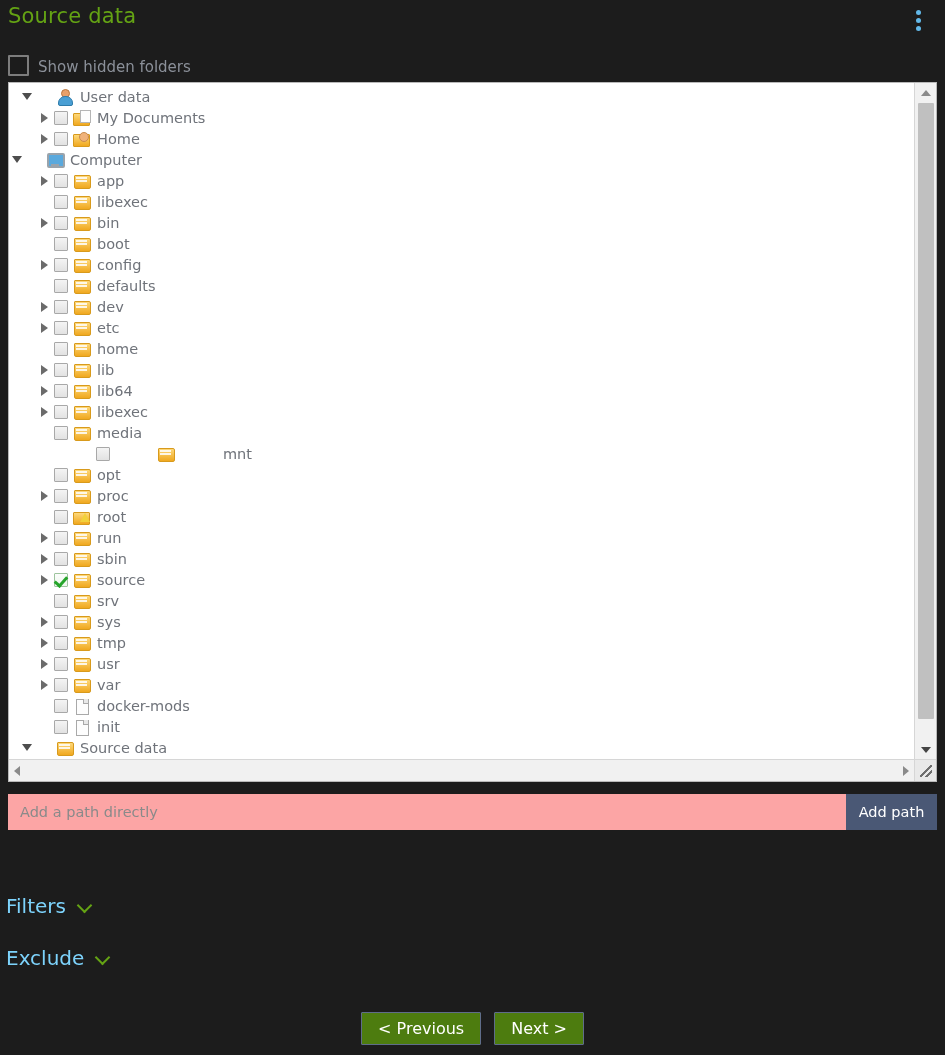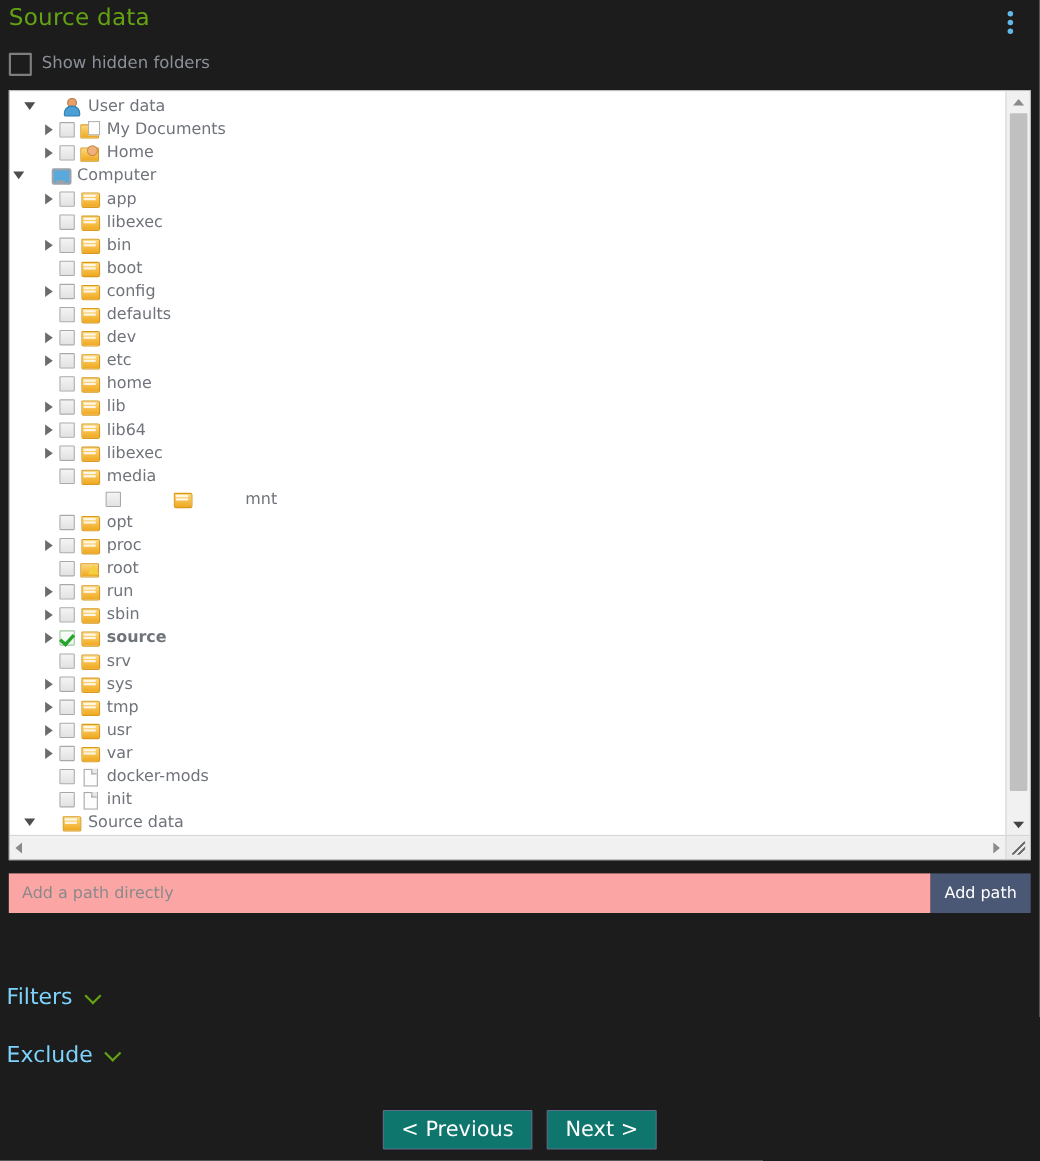--- a/index.html
+++ b/index.html
@@ -37,21 +37,21 @@
   .kebab-menu i {
     display: block;
     width: 5px; height: 5px;
     border-radius: 50%;
     background: #62b8e8;
   }
 
   
   .hidden-row {
     display: flex;
-    align-items: flex-start;
+    align-items: flex-end;
     height: 28px;
     margin: 8px 0 6px 8px;
   }
   .big-checkbox {
     width: 21px; height: 21px;
     border: 2px solid #7d7d7d;
     background: #1c1c1c;
     border-radius: 1px;
     cursor: pointer;
     flex: none;
@@ -383,24 +383,24 @@
   
   .footer {
     position: absolute;
     left: 0; bottom: 10px;
     width: 945px;
     display: flex;
     justify-content: center;
     gap: 13px;
   }
   .nav-btn {
-    background: #0f766e;
+    background: #4d7c0f;
     color: #ffffff;
     border: 1px solid #5f6d8a;
-    font-size: 19px;
+    font-size: 16px;
     font-family: "DejaVu Sans", "Liberation Sans", sans-serif;
     padding: 6px 16px;
     cursor: pointer;
     border-radius: 1px;
   }
 </style>
 </head>
 <body>
 
 <div class="header">
@@ -551,21 +551,21 @@
           <span class="cbx"></span>
           <span class="ico folder"></span>
           <span class="label">run</span>
         </div>
         <div class="row" style="padding-left: 27px;">
           <span class="arrow collapsed"></span>
           <span class="cbx"></span>
           <span class="ico folder"></span>
           <span class="label">sbin</span>
         </div>
-        <div class="row" style="padding-left: 27px; font-weight: bold;">
+        <div class="row" style="padding-left: 27px;">
           <span class="arrow collapsed"></span>
           <span class="cbx checked"></span>
           <span class="ico folder"></span>
           <span class="label">source</span>
         </div>
         <div class="row" style="padding-left: 27px;">
           <span class="arrow none"></span>
           <span class="cbx"></span>
           <span class="ico folder"></span>
           <span class="label">srv</span>

